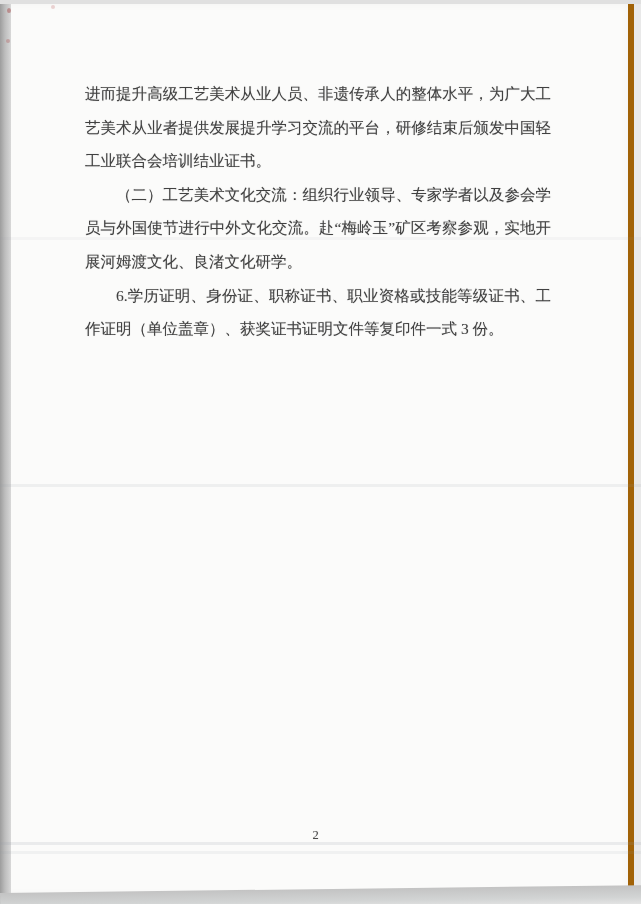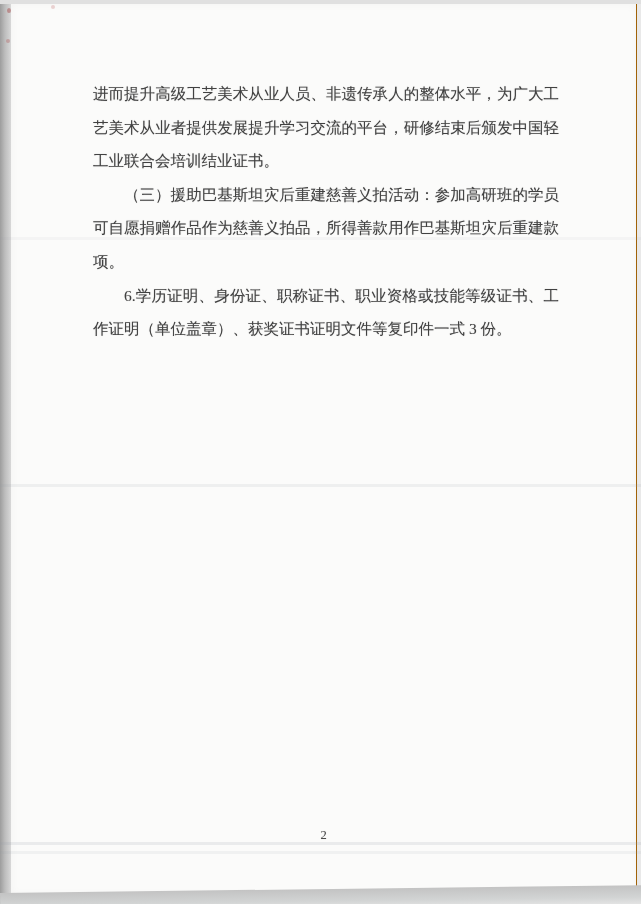--- a/index.html
+++ b/index.html
@@ -32,24 +32,24 @@
   .edge-bottom {
     position: absolute;
     left: 0; top: 893px;
     width: 660px; height: 20px;
     background: linear-gradient(to bottom, #c3c3c3 0%, #d2d4d4 60%, #e6e6e6 100%);
     transform: rotate(-0.7deg);
     transform-origin: left top;
   }
   .page {
     position: absolute;
-    left: 11px; top: 4px;
+    left: 3px; top: 4px;
     width: 625px; height: 891px;
     background: #fbfbfa;
-    border-right: 1px solid #a16207;
+    border-right: 6px solid #a16207;
     box-shadow: inset 0 0 10px rgba(0,0,0,0.035);
   }
   .text-block {
     position: absolute;
     left: 82px; top: 73px;
     width: 466px;
     color: #414141;
     font-size: 15.5px;
     line-height: 33.6px;
     text-align: justify;
@@ -90,21 +90,21 @@
   .speck-3 { left: 51px; top: 5px;  width: 4px; height: 4px; background: rgba(210,150,150,0.40); }
 </style>
 </head>
 <body>
 
 <div class="surround">
 
   <div class="page">
     <div class="text-block">
       <p class="para no-indent">进而提升高级工艺美术从业人员、非遗传承人的整体水平，为广大工艺美术从业者提供发展提升学习交流的平台，研修结束后颁发中国轻工业联合会培训结业证书。</p>
-      <p class="para">（三）援助巴基斯坦灾后重建慈善义拍活动：参加高研班的学员可自愿捐赠作品作为慈善义拍品，所得善款用作巴基斯坦灾后重建款项。</p>
+      <p class="para">（二）工艺美术文化交流：组织行业领导、专家学者以及参会学员与外国使节进行中外文化交流。赴“梅岭玉”矿区考察参观，实地开展河姆渡文化、良渚文化研学。</p>
       <p class="para">6.学历证明、身份证、职称证书、职业资格或技能等级证书、工作证明（单位盖章）、获奖证书证明文件等复印件一式 3 份。</p>
     </div>
     <div class="footer">2</div>
   </div>
 
   <div class="edge-left"></div>
   <div class="edge-top"></div>
   <div class="edge-bottom"></div>
 
   <div class="streak streak-1"></div>

